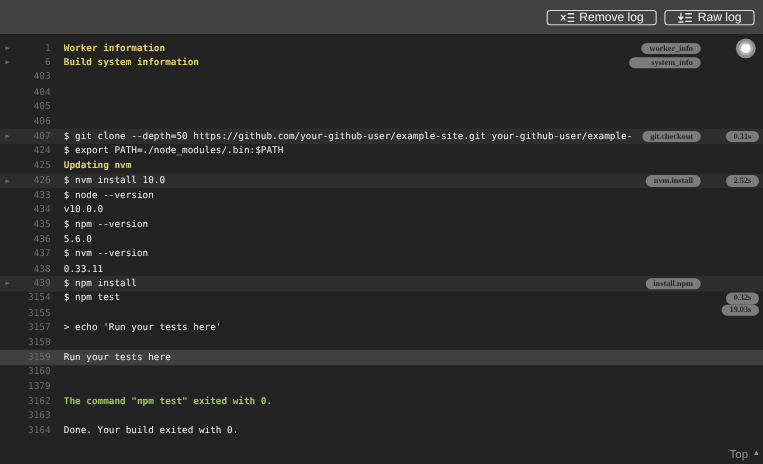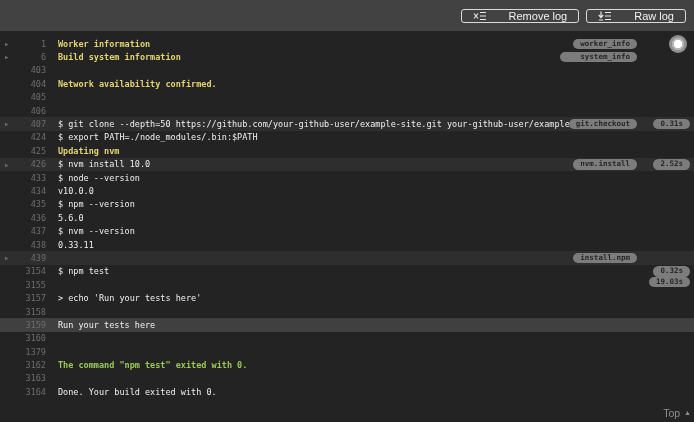--- a/index.html
+++ b/index.html
@@ -7,40 +7,40 @@
     --highlight-row-bg:#404040; --yellow:#e3d472; --green:#99ca57;
     --text:#f0f0f0; --line-number:#6d6d6d; --badge-bg:#7c7c7c; --badge-text:#262626;
   }
   *{box-sizing:border-box;margin:0;padding:0;}
   html,body{width:694px;height:422px;overflow:hidden;background:var(--log-bg);}
   body{font-family:"DejaVu Sans Mono",monospace;}
 
   
   .toolbar{height:31px;background:var(--toolbar-bg);display:flex;align-items:center;
     justify-content:flex-end;gap:7px;padding-right:8px;}
-  .tbtn{display:flex;align-items:center;gap:22px;height:14px;padding:0 11px;
+  .tbtn{display:flex;align-items:center;gap:4px;height:14px;padding:0 11px;
     background:transparent;border:1px solid #d9d9d9;border-radius:3px;color:#f2f2f2;
     font-family:"Liberation Sans",sans-serif;font-size:11px;cursor:pointer;}
   .tbtn svg{display:block;}
 
   
   .log{position:relative;background:var(--log-bg);height:391px;padding-top:6px;
     font-size:8.5px;color:var(--text);}
   .row{position:relative;display:flex;align-items:center;height:13.4px;padding-left:14px;}
   .row.fold{background:var(--fold-row-bg);}
   .row.highlight{background:var(--highlight-row-bg);}
   .arrow{position:absolute;left:5px;top:0;height:13.4px;line-height:13.4px;
     font-size:6px;color:#696969;visibility:hidden;cursor:pointer;}
   .num{width:32px;flex-shrink:0;text-align:right;color:var(--line-number);cursor:pointer;}
   .txt{margin-left:12px;flex:1;white-space:pre;overflow:hidden;letter-spacing:0;}
   .txt.yellow{color:var(--yellow);font-weight:bold;}
   .txt.green{color:var(--green);font-weight:bold;}
   .badge{position:absolute;top:1.5px;height:10.5px;line-height:10.5px;padding:0 7px;
     border-radius:6px;background:var(--badge-bg);color:var(--badge-text);
-    font-size:7.5px;font-weight:bold;display:none;}
+    font-size:7.5px;font-weight:bold;display:none;font-family:Liberation Serif, serif;}
   .badge.label{right:57px;}
   .badge.time{right:4px;}
 
   
   .follow{position:absolute;top:4px;right:7px;width:18px;height:18px;border-radius:50%;
     background:radial-gradient(circle at 50% 50%, #ffffff 0 4px, #b5b5b5 4.5px 6px, #8f8f8f 6.5px 100%);
     border:none;cursor:pointer;}
 
   
   .toplink{position:absolute;bottom:3px;right:3px;color:#8f8f8f;
@@ -90,21 +90,20 @@
   </div>
       <div class="row">
 
     <span class="num">403</span>
     <span class="txt"></span>
 
   </div>
       <div class="row">
 
     <span class="num">404</span>
-    <span class="txt yellow">Network availability confirmed.</span>
 
   </div>
       <div class="row">
 
     <span class="num">405</span>
     <span class="txt"></span>
 
   </div>
       <div class="row">
 
@@ -170,20 +169,21 @@
   </div>
       <div class="row">
 
     <span class="num">438</span>
     <span class="txt">0.33.11</span>
 
   </div>
       <div class="row fold">
     <span class="arrow" style="visibility: visible;">▶</span>
     <span class="num">439</span>
+    <span class="txt">$ npm install</span>
     <span class="badge label" style="display: block;">install.npm</span>
     <span class="badge time" style="display: block; margin-top: 24px;">19.03s</span>
   </div>
       <div class="row">
 
     <span class="num">3154</span>
     <span class="txt">$ npm test</span>
 
     <span class="badge time" style="display: block;">0.32s</span>
   </div>

